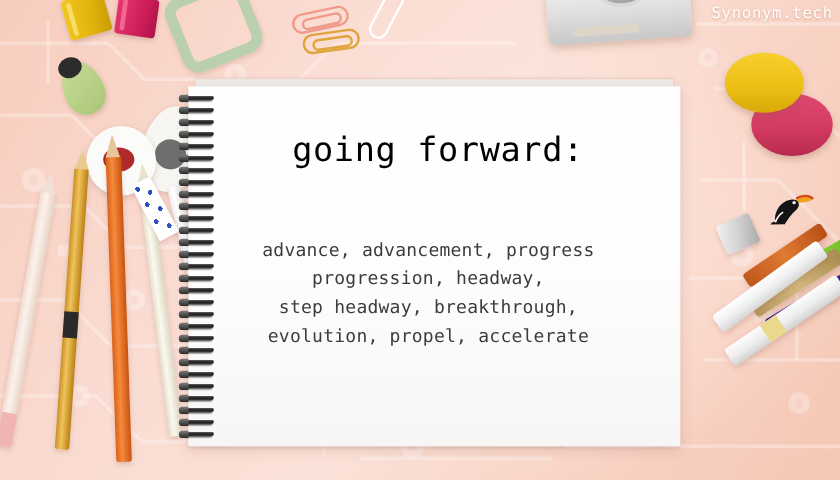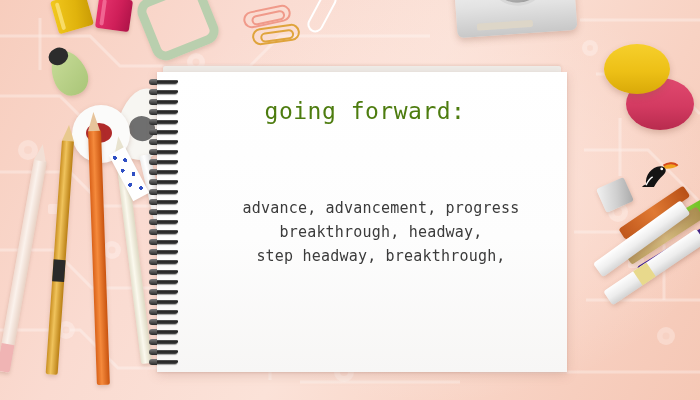--- a/index.html
+++ b/index.html
@@ -48,25 +48,25 @@
     border-radius:3px 0 0 3px;
   }
 
   
   .content{position:absolute;left:180px;top:92px;width:370px;text-align:center;}
   .t-line1{
     font-size:19px;color:#e4703f;letter-spacing:.5px;line-height:26px;
     white-space:nowrap;
   }
   .t-line2{
-    font-size:23px;color:#4d7c0f;letter-spacing:.5px;line-height:34px;
-    margin-top:2px;white-space:nowrap;
+    font-size:28px;color:#000000;letter-spacing:.5px;line-height:34px;
+    margin-top:16px;white-space:nowrap;
   }
   .wordlist{
-    position:absolute;left:196px;top:196px;width:370px;text-align:center;
+    position:absolute;left:172px;top:196px;width:370px;text-align:center;
     font-size:15px;color:#3b3b3b;line-height:24px;letter-spacing:.2px;
   }
   .wordlist div{white-space:nowrap;}
 
   
   .logo{
     position:absolute;right:6px;top:4px;
     font-size:13px;color:#ffffff;letter-spacing:.6px;
     text-shadow:0 1px 2px rgba(170,110,90,.45);
     white-space:nowrap;
@@ -426,18 +426,20 @@
         <b></b>
       </div>
   </div>
 
   <div class="content">
     <div class="t-line2">going forward:</div>
   </div>
 
   <div class="wordlist">
     <div>advance, advancement, progress</div>
-    <div>breakthrough, headway,</div>
+    <div>progression, headway,</div>
     <div>step headway, breakthrough,</div>
-  </div>
-
+    <div>evolution, propel, accelerate</div>
+  </div>
+
+  <div class="logo">Synonym.tech</div>
 
 </div>
 
 </body></html>

